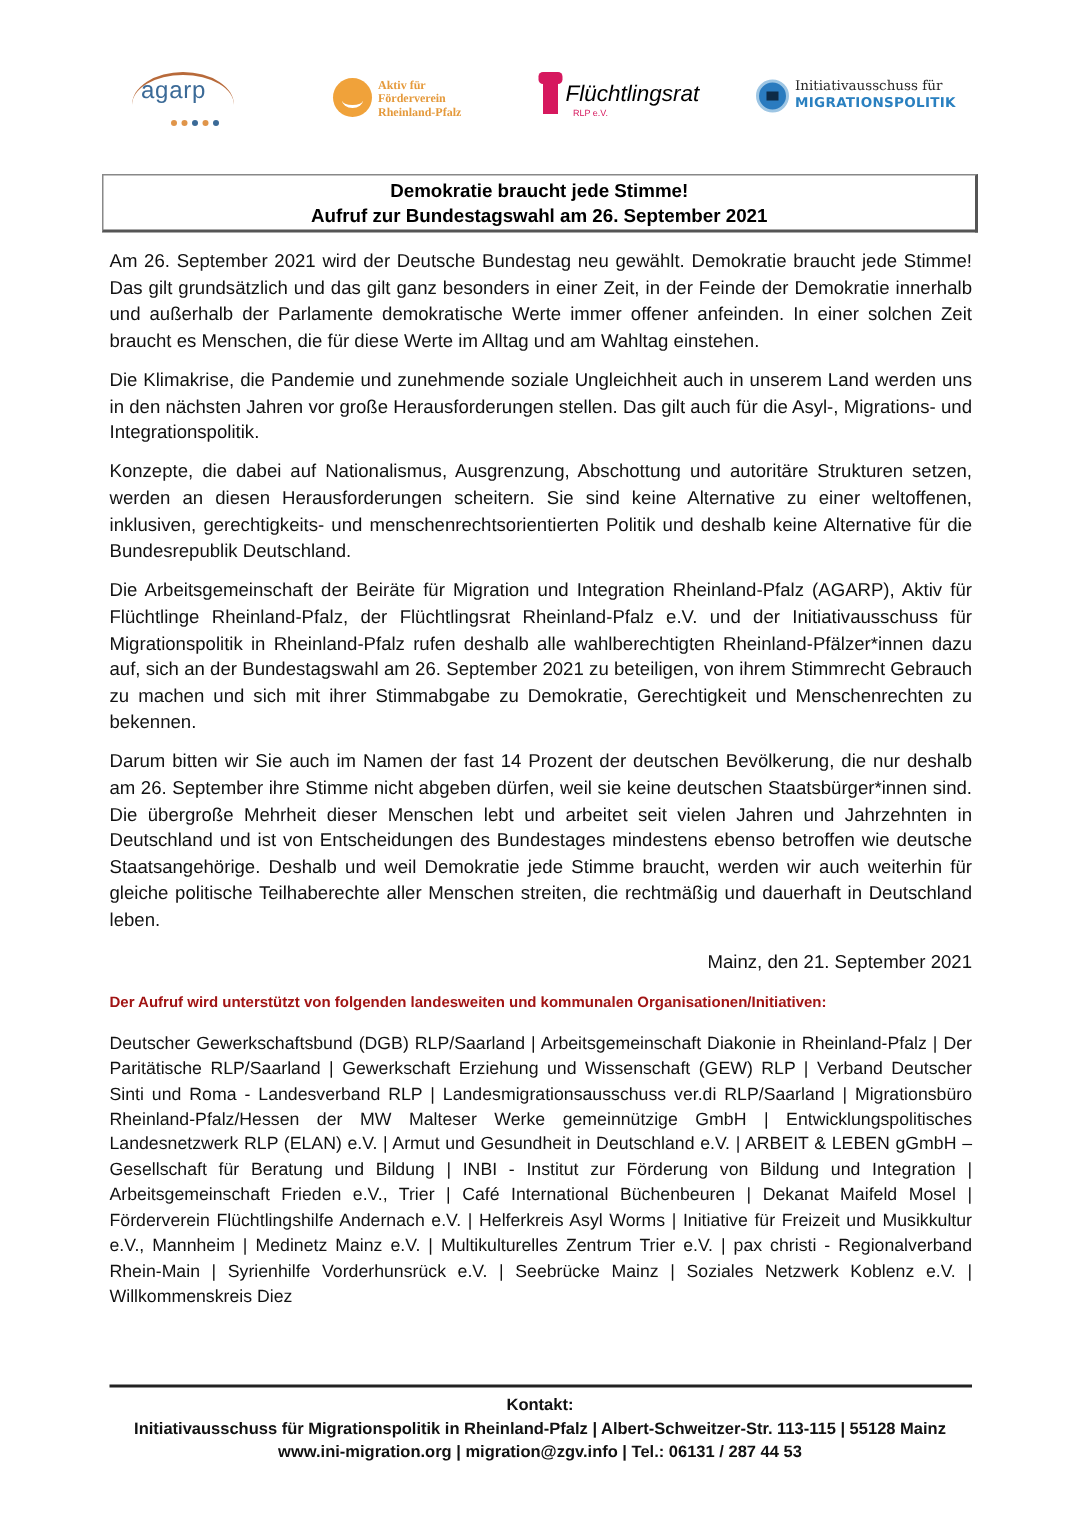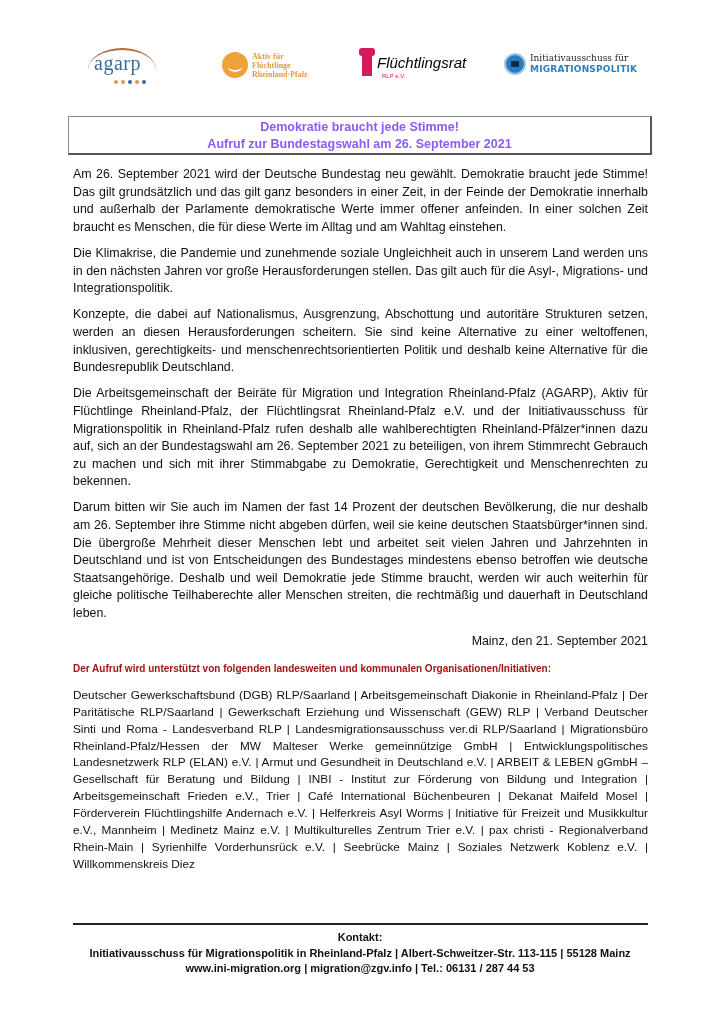--- a/index.html
+++ b/index.html
@@ -3,21 +3,21 @@
 <meta charset="utf-8">
 <style>
   html, body { margin: 0; padding: 0; background: #ffffff; }
   body { width: 721px; height: 1020px; position: relative; overflow: hidden;
          font-family: "Liberation Sans", sans-serif; color: #111; }
   .logos { position: absolute; top: 40px; left: 70px; width: 600px; height: 55px; }
   .logo { position: absolute; top: 0; height: 50px; }
   
   .agarp { left: 14px; width: 80px; }
   .agarp .arc { position:absolute; left:4px; top:8px; width:68px; height:20px; border-top:2px solid #b86a3a; border-radius: 50% 50% 0 0 / 100% 100% 0 0; }
-  .agarp .word { position:absolute; left:10px; top:12px; font-size:20px; color:#3b6a97; letter-spacing:0.5px;font-family:Liberation Serif, serif; }
+  .agarp .word { position:absolute; left:10px; top:12px; font-size:16px; color:#3b6a97; letter-spacing:0.5px; }
   .agarp .dots { position:absolute; left:30px; top:40px; font-size:0; }
   .agarp .dots span { display:inline-block; width:4px; height:4px; border-radius:50%; margin-right:3px; }
   
   .aktiv { left: 150px; width: 120px; }
   .aktiv .circle { position:absolute; left:2px; top:12px; width:26px; height:26px; border-radius:50%; background:#f0a23a; }
   .aktiv .circle::after { content:""; position:absolute; left:6px; top:10px; width:14px; height:8px; border-bottom:2px solid #fff; border-radius:0 0 50% 50%; }
   .aktiv .txt { position:absolute; left:32px; top:12px; font-family:"Liberation Serif", serif; font-size:8px; line-height:9px; color:#e59a3c;font-weight:bold; }
   
   .frat { left: 290px; width: 120px; }
   .frat .hand { position:absolute; left:2px; top:14px; width:10px; height:22px; background:#d6185e; border-radius:2px 2px 0 0; }
@@ -27,21 +27,21 @@
   
   .ini { left: 432px; width: 170px; text-align: right; }
   .ini .globe { position:absolute; left:2px; top:13px; width:22px; height:22px; border-radius:50%; background:#2a7bbf; border:2px solid #9ec6e4; box-sizing:border-box; }
   .ini .globe::after { content:""; position:absolute; left:5px; top:6px; width:8px; height:6px; background:#0d2b47; }
   .ini .l1 { position:absolute; left:28px; top:13px; font-family:"DejaVu Serif", serif; font-size:9px; color:#2a2a2a; white-space:nowrap; }
   .ini .l2 { position:absolute; left:28px; top:24px; font-family:"DejaVu Sans", sans-serif; font-weight:bold; font-size:9px; color:#2a80c0; white-space:nowrap; letter-spacing:0.2px; }
 
   .titlebox { position: absolute; left: 68px; top: 116px; width: 584px; height: 39px;
               border: 1px solid #888; border-right: 2px solid #555; border-bottom: 2px solid #555;
               box-sizing: border-box; text-align: center; }
-  .titlebox div { font-size: 12.5px; font-weight: bold; color: #8b5cf6; line-height: 17px; }
+  .titlebox div { font-size: 12.5px; font-weight: bold; color: #000000; line-height: 17px; }
   .titlebox .t1 { margin-top: 2px; }
 
   .content { position: absolute; left: 73px; top: 166px; width: 575px; font-size: 12.4px; line-height: 17.6px; }
   .content p { margin: 0 0 8.6px 0; text-align: justify; hyphens: none; }
   .content .date { text-align: right; margin-top: 10px; margin-bottom: 10px; }
   .content .support-h { color: #a11414; font-weight: bold; font-size: 10px; margin-bottom: 9px; white-space: nowrap; }
   .content .support { font-size: 11.8px; line-height: 16.9px; }
 
   .footer-rule { position: absolute; left: 73px; top: 923px; width: 575px; height: 2px; background: #222; }
   .footer { position: absolute; left: 60px; top: 930px; width: 600px; text-align: center; font-size: 11px; font-weight: bold; line-height: 15.5px; color: #111; }
@@ -54,21 +54,21 @@
     <div class="arc"></div>
     <div class="word">agarp</div>
     <div class="dots">
       <span style="background:#e0954a"></span><span style="background:#e0954a"></span><span style="background:#3b6a97"></span><span style="background:#e0954a"></span><span style="background:#3b6a97"></span>
     </div>
   </div>
   <div class="logo aktiv">
     <div class="circle"></div>
     <div class="txt">
       <div>Aktiv für</div>
-      <div>Flüchtlinge</div>
+      <div>Förderverein</div>
       <div>Rheinland-Pfalz</div>
     </div>
   </div>
   <div class="logo frat">
     <div class="hand"></div>
     <div class="word">Flüchtlingsrat</div>
     <div class="sub">RLP e.V.</div>
   </div>
   <div class="logo ini">
     <div class="globe"></div>

